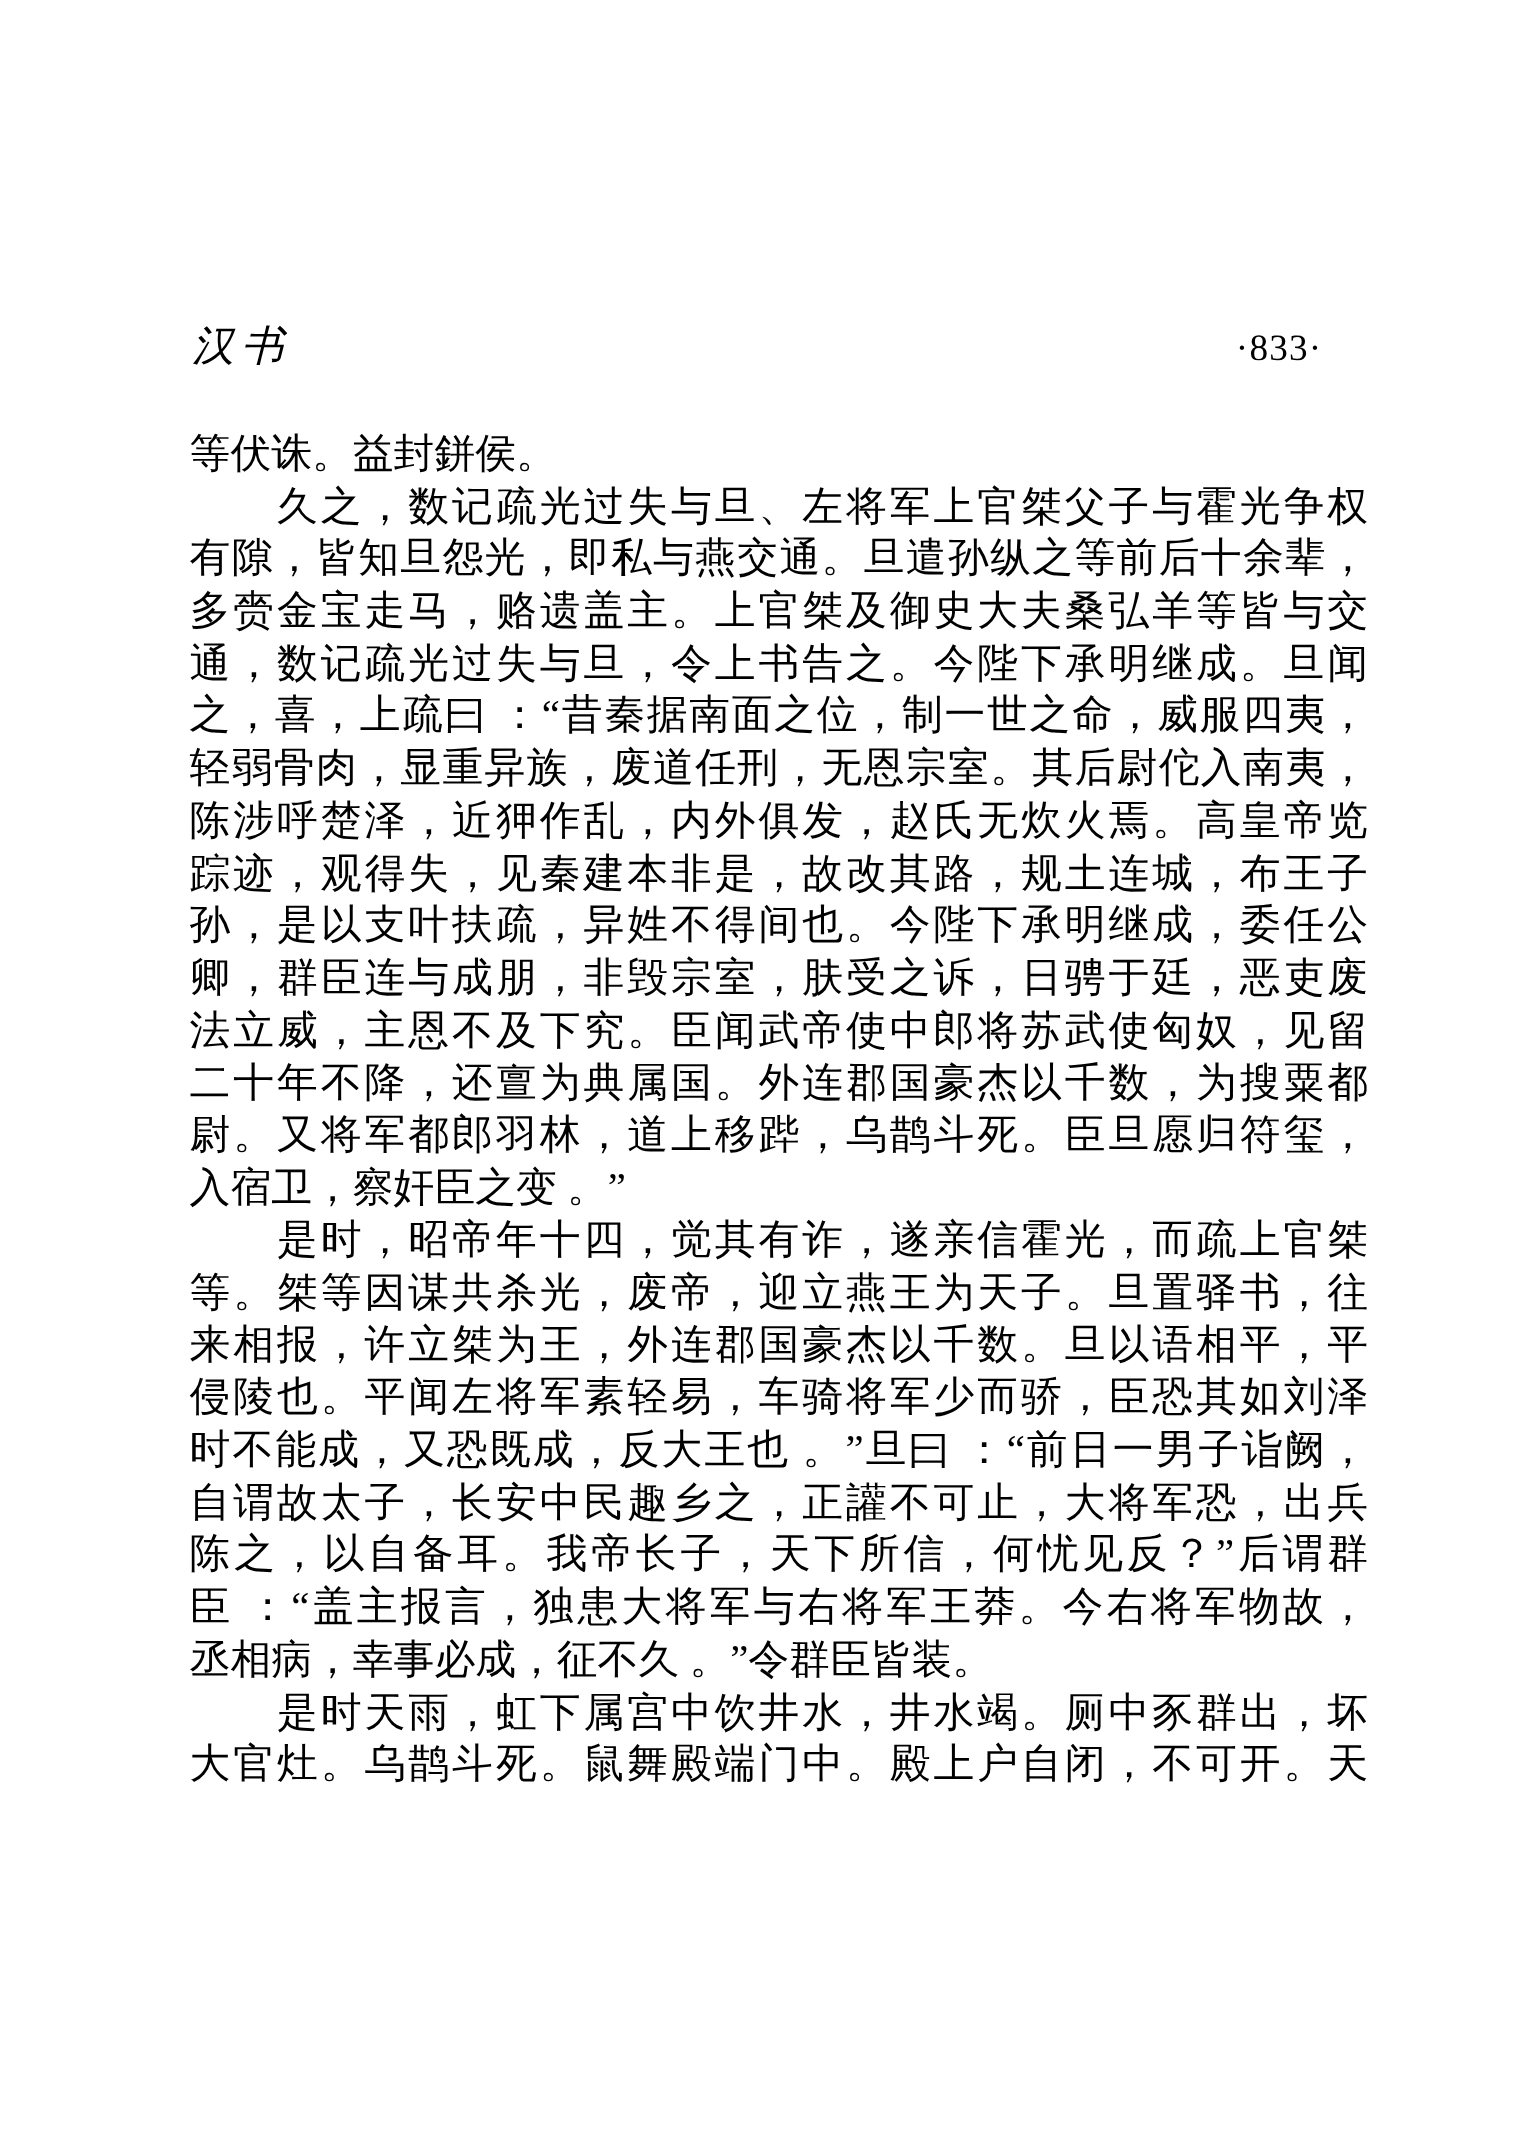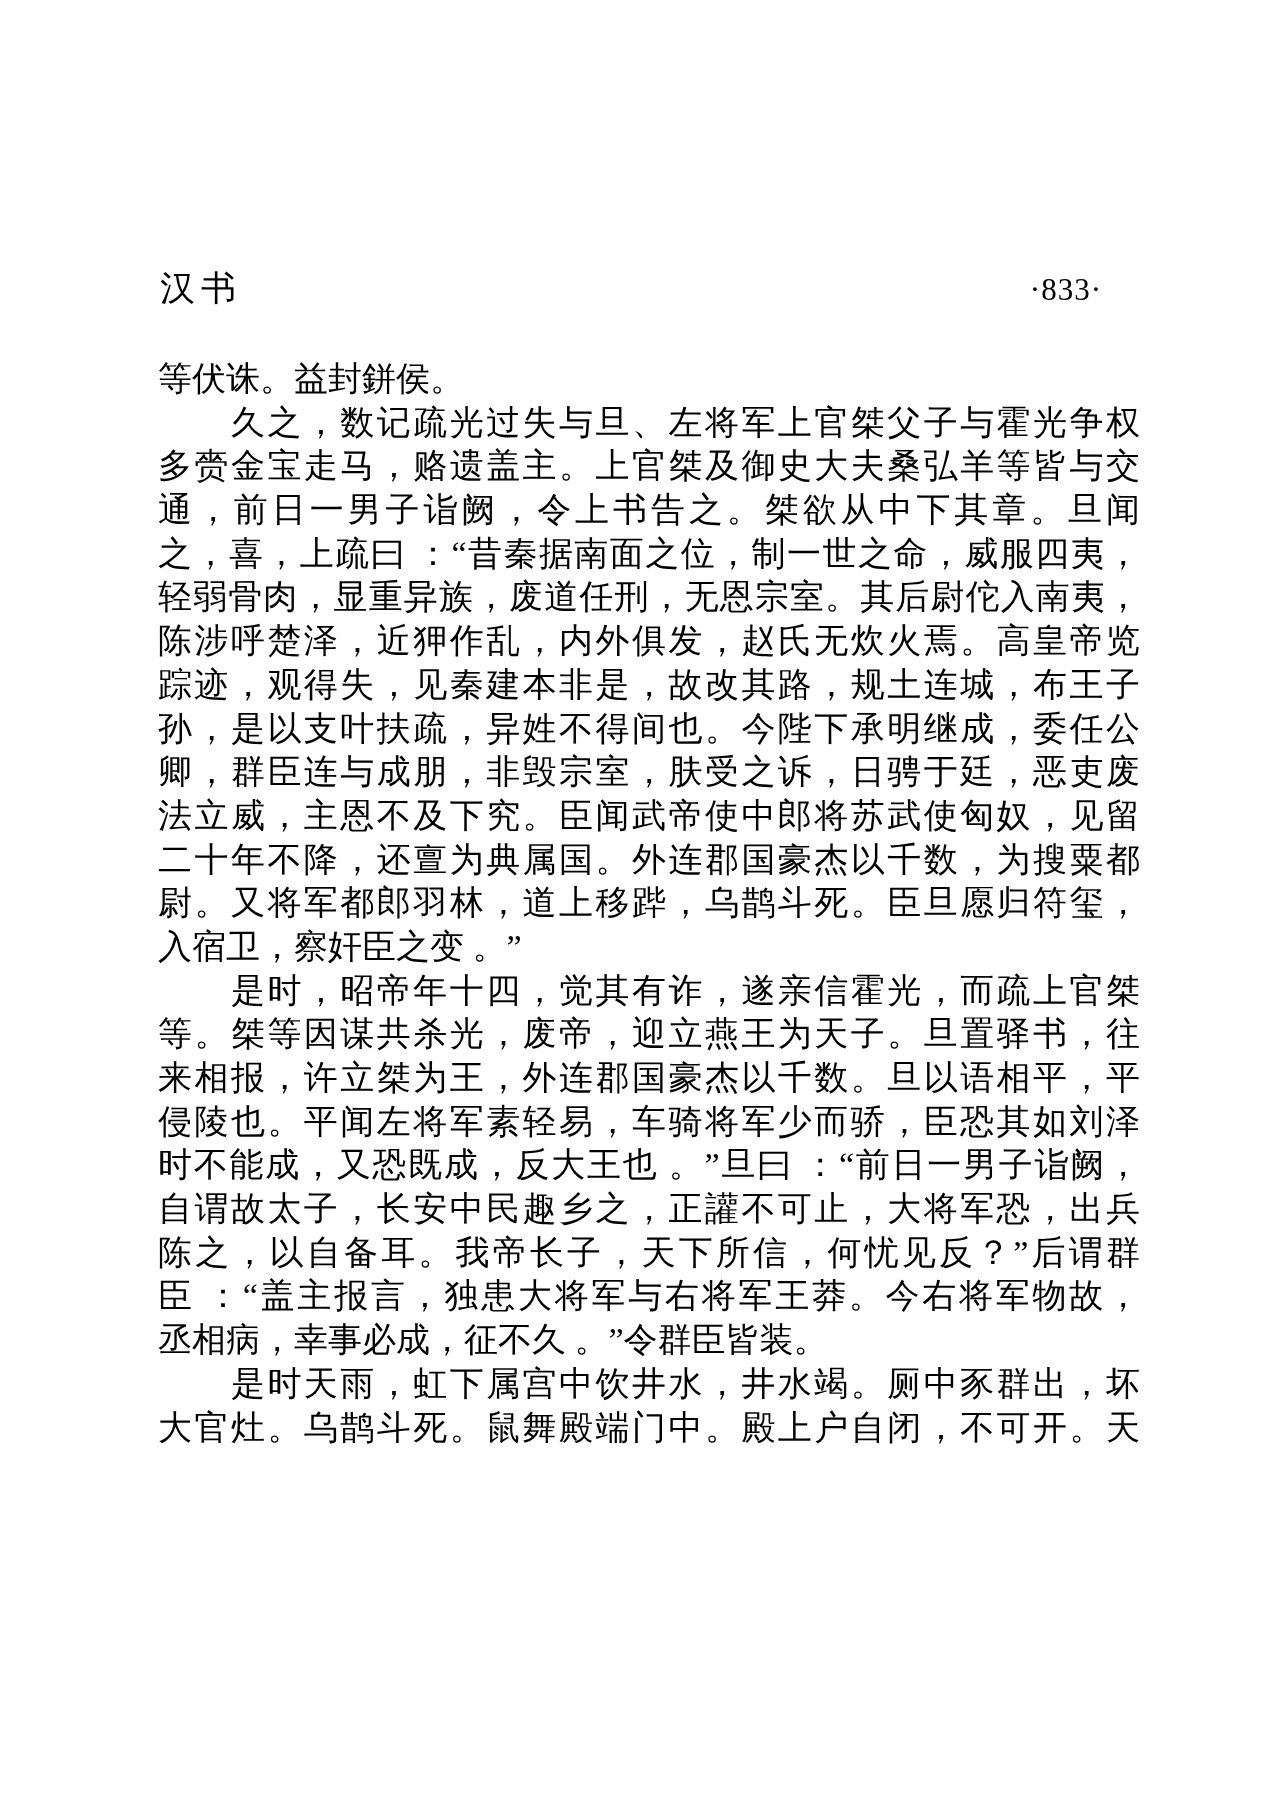--- a/index.html
+++ b/index.html
@@ -23,20 +23,21 @@
     width: 982px;
     height: 42px;
   }
   .book-title {
     position: absolute;
     left: 2px;
     top: 0;
     font-size: 35px;
     line-height: 38px;
     letter-spacing: 6px;
+    font-style: italic;
   }
   .page-number {
     position: absolute;
     right: 38px;
     top: 3px;
     font-size: 31px;
     line-height: 34px;
     letter-spacing: 1px;
     text-align: right;
   }
@@ -65,22 +66,23 @@
 <body>
 
 <div class="page">
   <div class="running-header">
     <div class="book-title">汉书</div>
     <div class="page-number">·833·</div>
   </div>
   <div class="body-text">
       <div class="line end">等伏诛。益封鉼侯。</div>
       <div class="line">　　久之，数记疏光过失与旦、左将军上官桀父子与霍光争权</div>
+      <div class="line">有隙，皆知旦怨光，即私与燕交通。旦遣孙纵之等前后十余辈，</div>
       <div class="line">多赍金宝走马，赂遗盖主。上官桀及御史大夫桑弘羊等皆与交</div>
-      <div class="line">通，前日一男子诣阙，令上书告之。桀欲从中下其章。旦闻</div>
+      <div class="line">通，数记疏光过失与旦，令上书告之。今陛下承明继成。旦闻</div>
       <div class="line">之，喜，上疏曰 ：“昔秦据南面之位，制一世之命，威服四夷，</div>
       <div class="line">轻弱骨肉，显重异族，废道任刑，无恩宗室。其后尉佗入南夷，</div>
       <div class="line">陈涉呼楚泽，近狎作乱，内外俱发，赵氏无炊火焉。高皇帝览</div>
       <div class="line">踪迹，观得失，见秦建本非是，故改其路，规土连城，布王子</div>
       <div class="line">孙，是以支叶扶疏，异姓不得间也。今陛下承明继成，委任公</div>
       <div class="line">卿，群臣连与成朋，非毁宗室，肤受之诉，日骋于廷，恶吏废</div>
       <div class="line">法立威，主恩不及下究。臣闻武帝使中郎将苏武使匈奴，见留</div>
       <div class="line">二十年不降，还亶为典属国。外连郡国豪杰以千数，为搜粟都</div>
       <div class="line">尉。又将军都郎羽林，道上移跸，乌鹊斗死。臣旦愿归符玺，</div>
       <div class="line end">入宿卫，察奸臣之变 。”</div>

